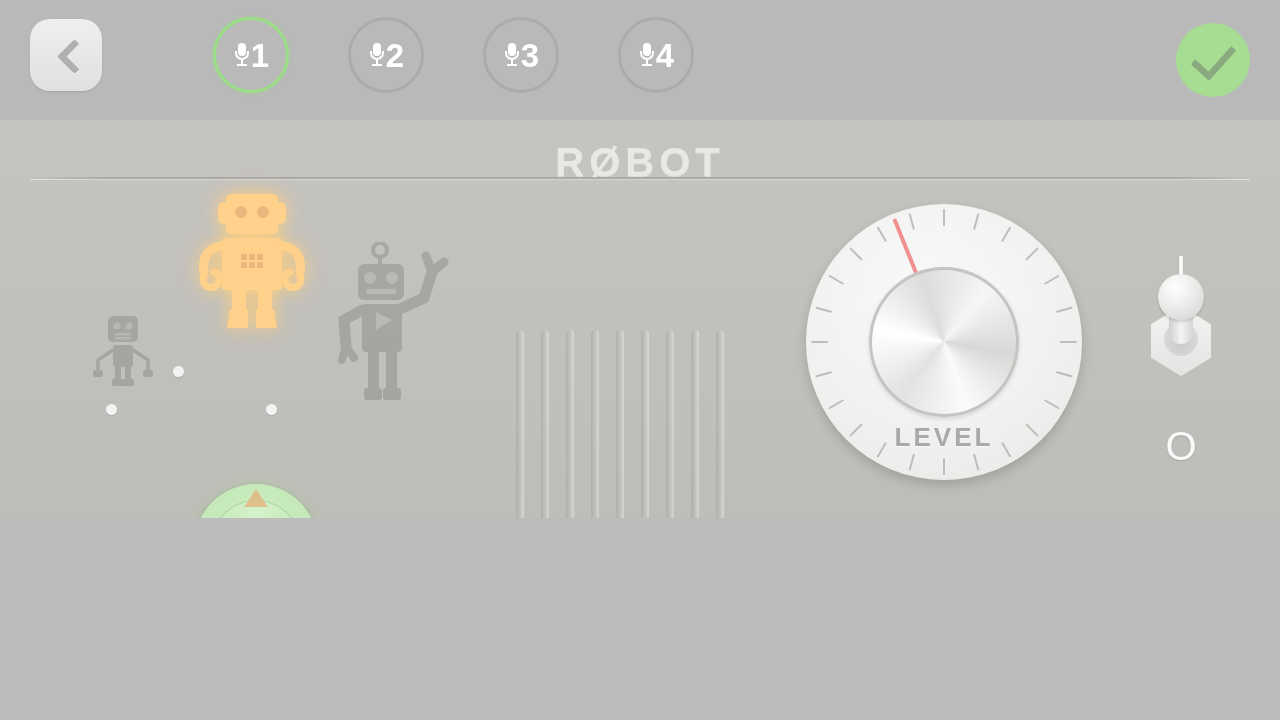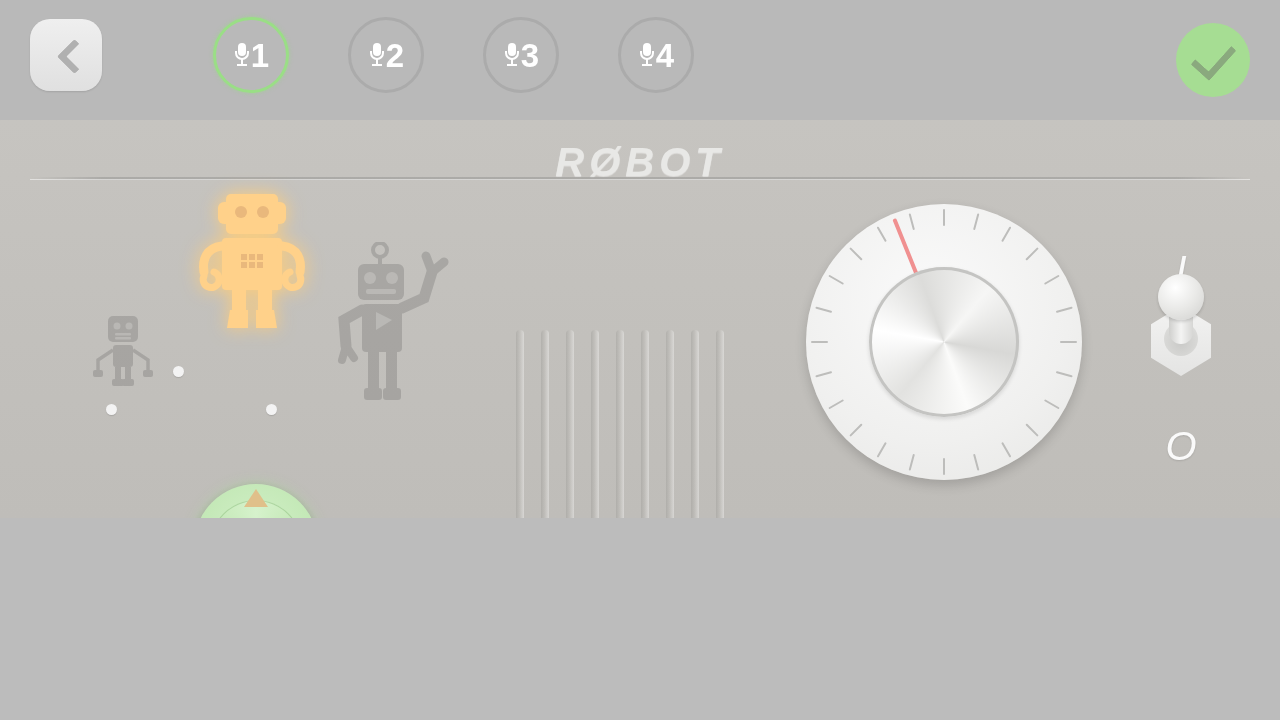--- a/index.html
+++ b/index.html
@@ -76,21 +76,20 @@
   }
   .check{
     width:34px;height:18px;border-left:7px solid #8aa97e;border-bottom:7px solid #8aa97e;
     transform:rotate(-48deg);margin-top:-6px;border-radius:2px;
   }
 
   
   .panel{
     position:absolute;left:0;top:120px;width:1280px;height:398px;
     background:linear-gradient(180deg,#c6c4c0 0%,#c2c0bc 55%,#bfbdb9 100%);
-    font-style:italic;
   }
   .panel-title{
     position:absolute;left:0;top:20px;width:1280px;text-align:center;
     color:#e8e8e6;font-size:40px;font-weight:bold;letter-spacing:5px;
     text-shadow:0 1px 1px rgba(255,255,255,.45);
   }
   .panel-rule{
     position:absolute;left:30px;top:57px;width:1220px;height:2px;
     background:linear-gradient(90deg,rgba(150,150,148,0) 0%,rgba(150,150,148,.55) 6%,rgba(150,150,148,.55) 94%,rgba(150,150,148,0) 100%);
     border-bottom:1px solid rgba(255,255,255,.5);
@@ -422,20 +421,21 @@
             <i></i>
           </div>
           <div class="tick" style="transform: rotate(345deg);">
             <i></i>
           </div>
           <div class="needle" style="transform: rotate(-22deg);">
             <i style="background:#f09090"></i>
           </div>
         </div>
       <div class="level-cap"></div>
+      <div class="level-label">LEVEL</div>
     </div>
 
     <div class="toggle">
       <div class="onlbl">I</div>
       <div class="hex"></div>
       <div class="socket"></div>
       <div class="stem"></div>
       <div class="ball"></div>
       <div class="offlbl">O</div>
     </div>

